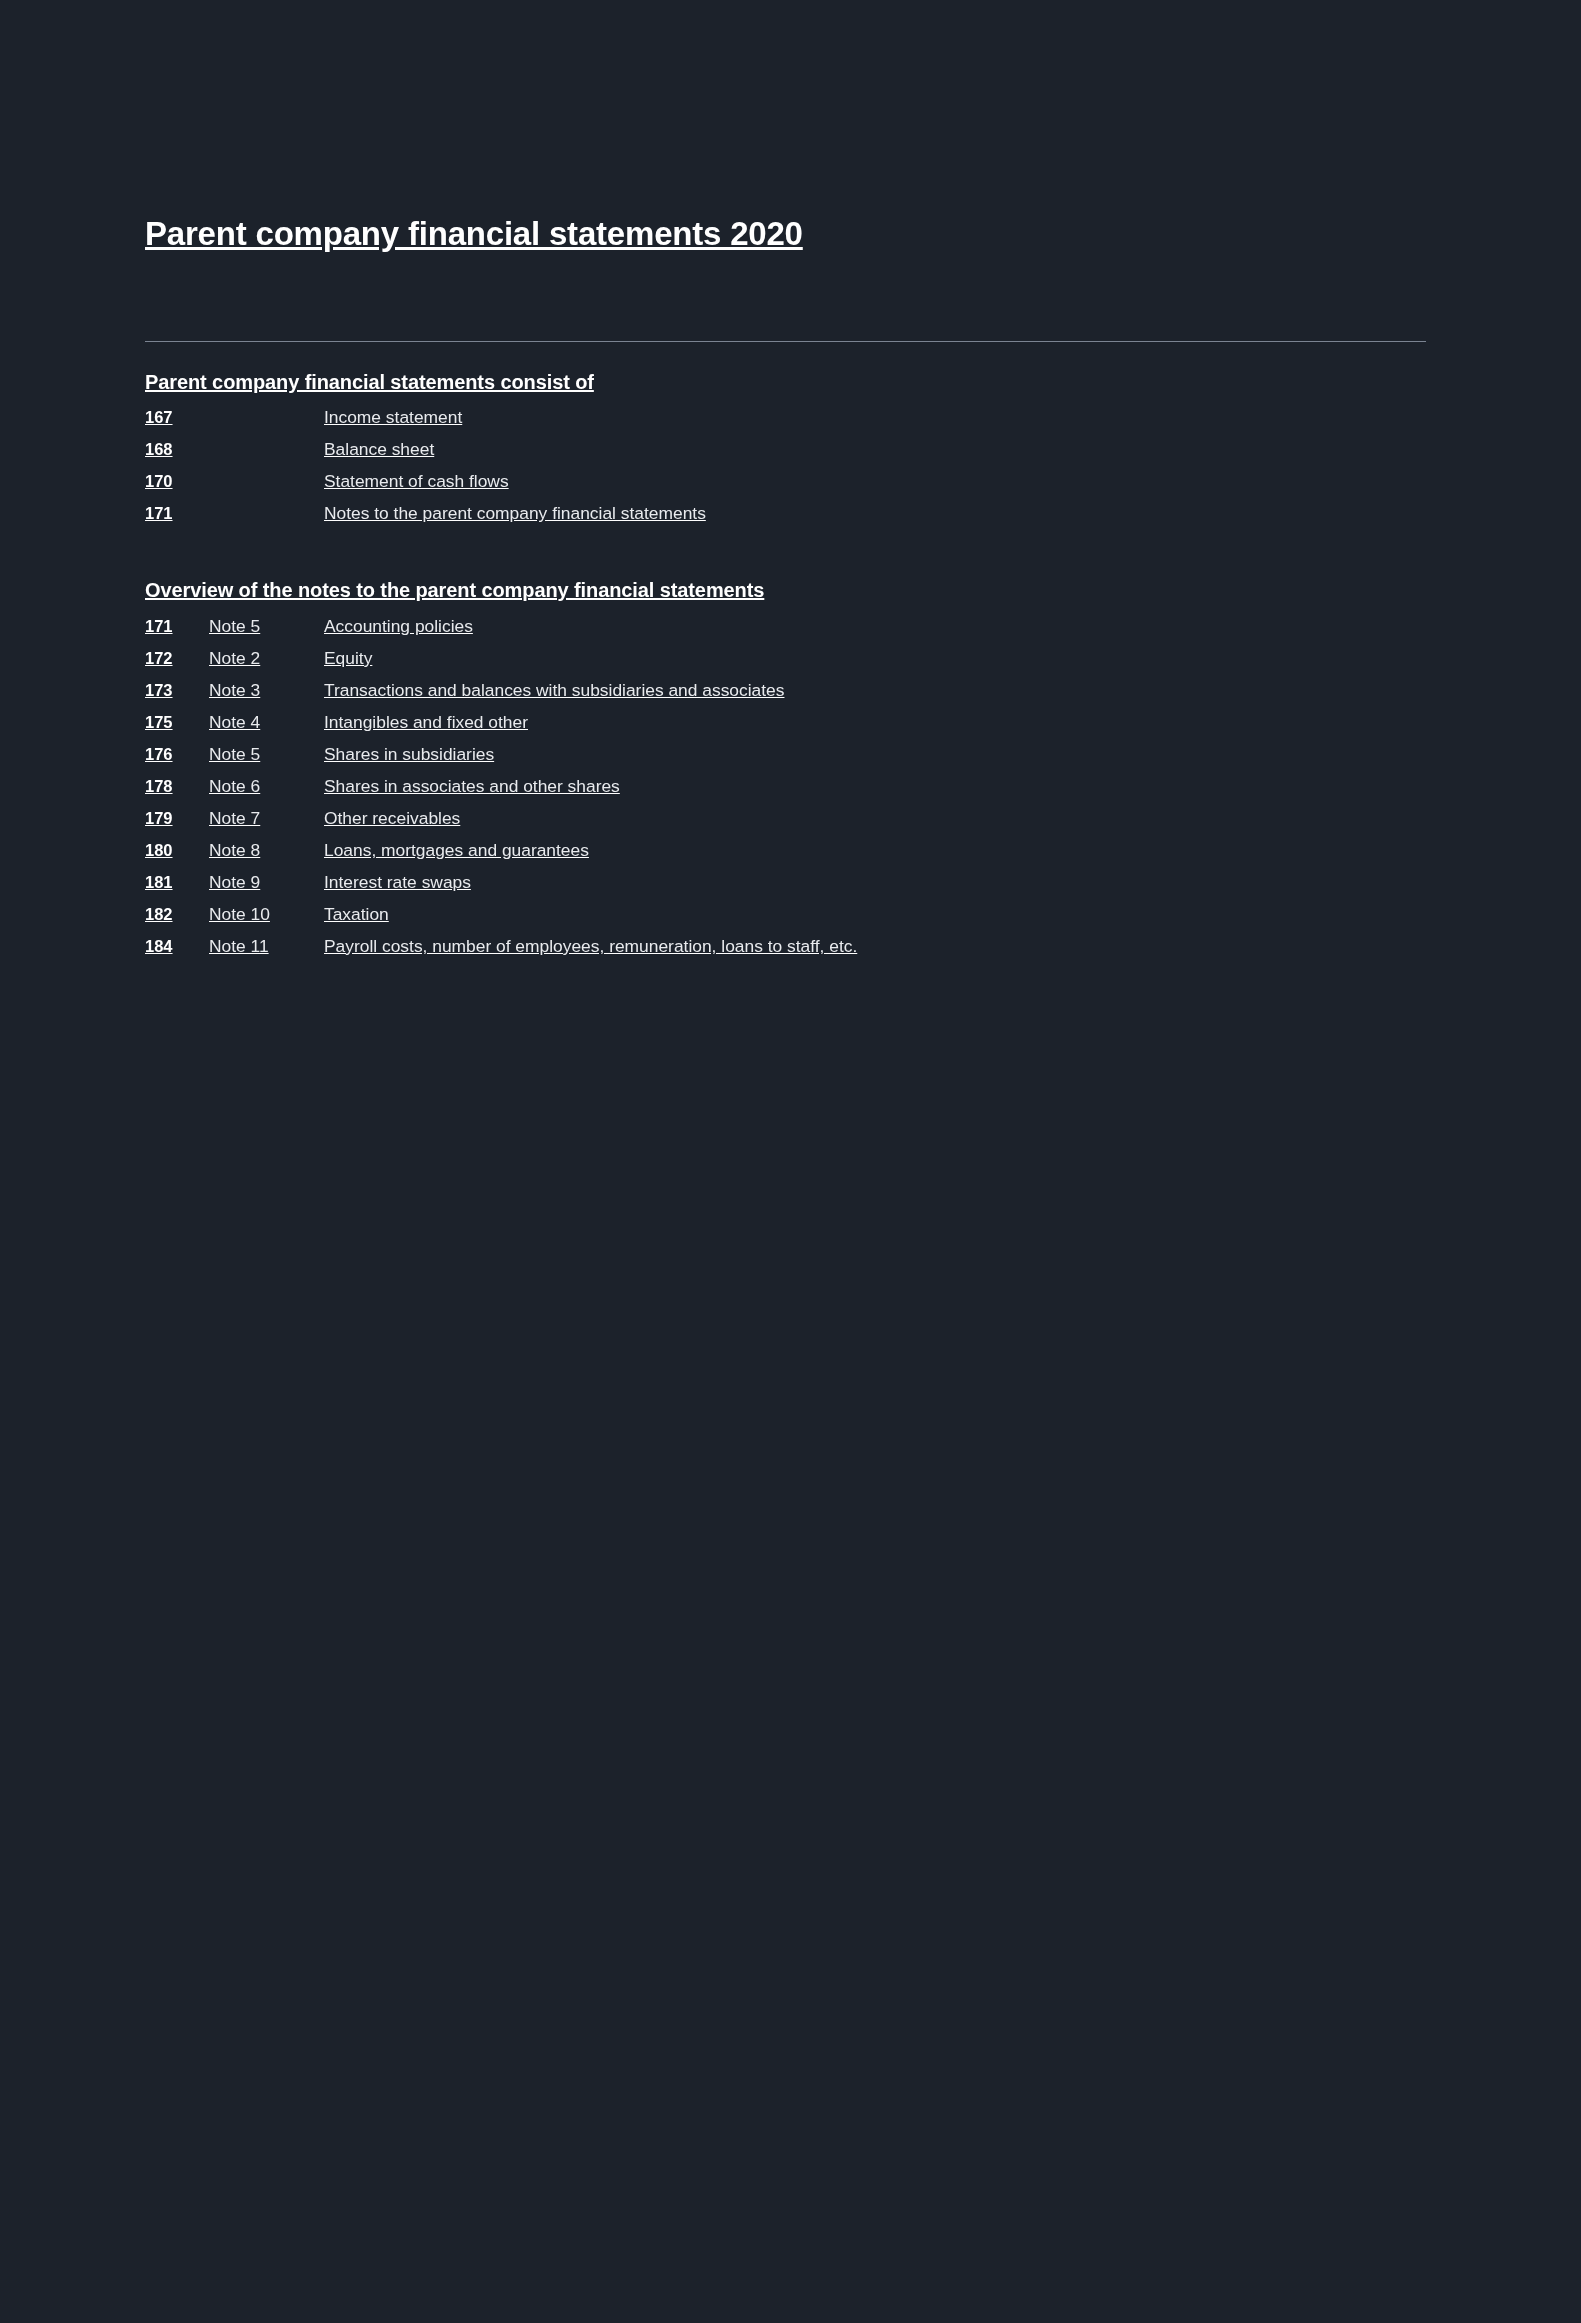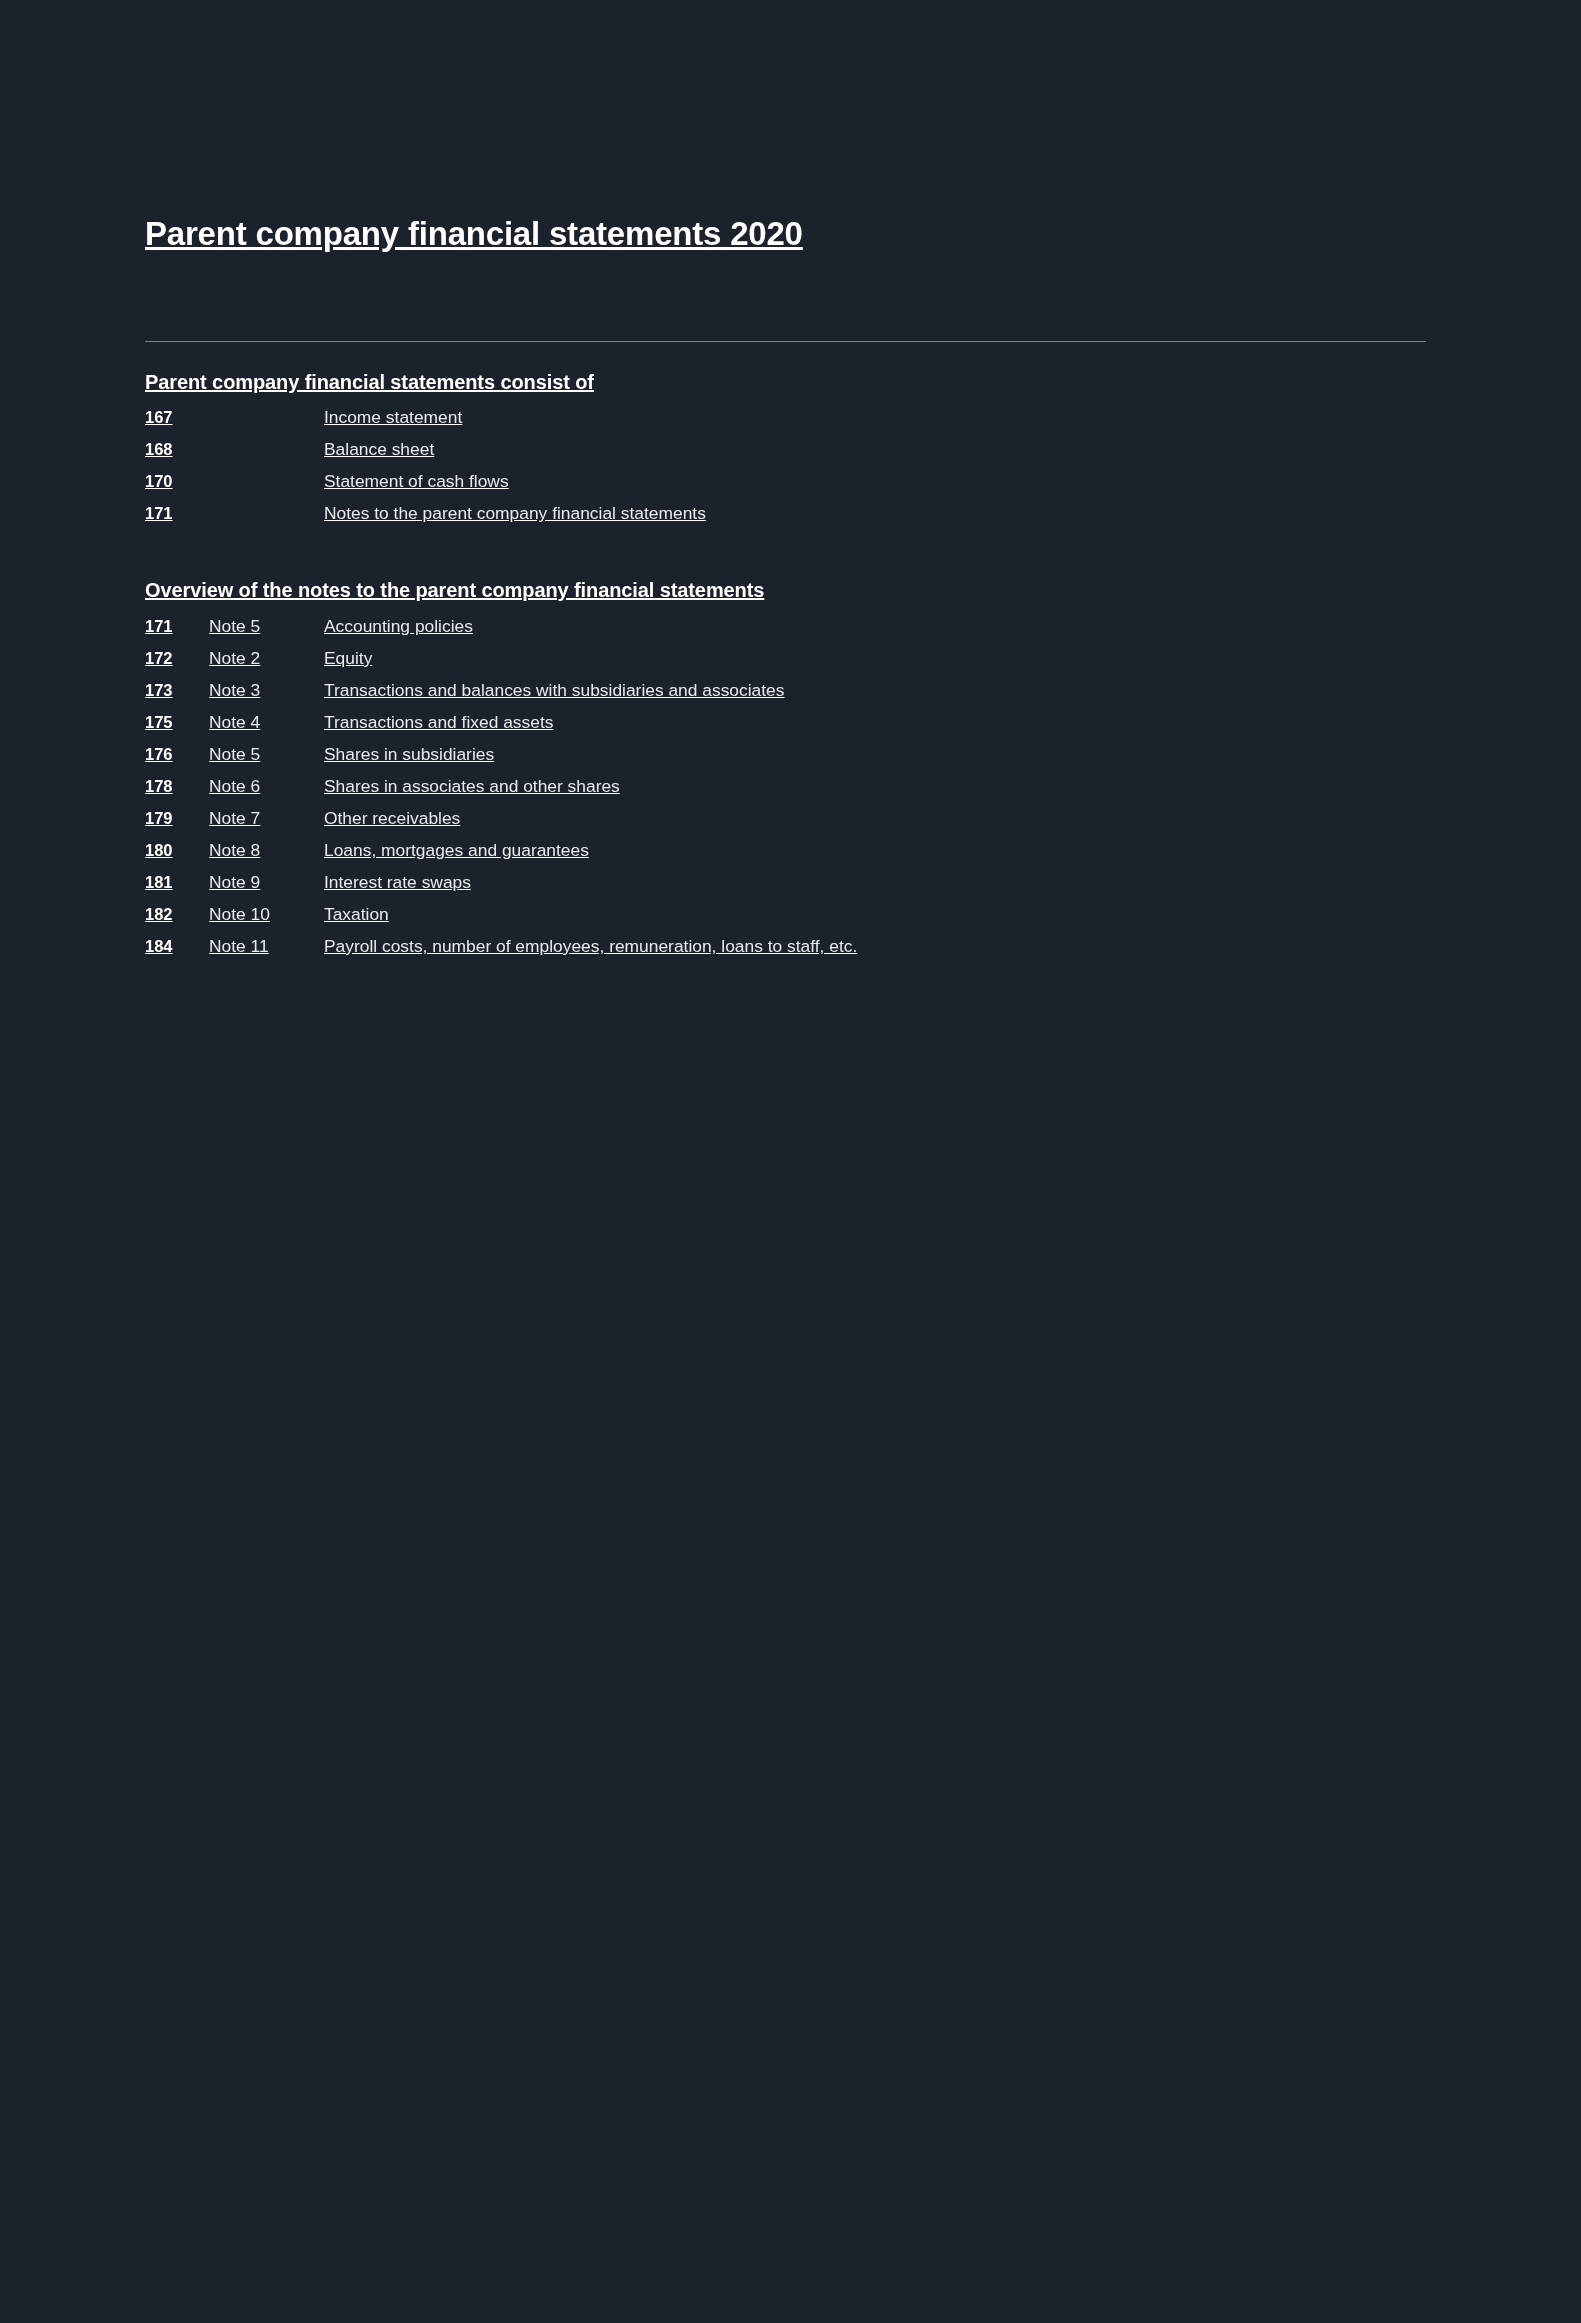--- a/index.html
+++ b/index.html
@@ -142,21 +142,21 @@
         <span class="label">Equity</span>
       </li>
       <li class="toc-row">
         <span class="pg">173</span>
         <span class="note">Note 3</span>
         <span class="label">Transactions and balances with subsidiaries and associates</span>
       </li>
       <li class="toc-row">
         <span class="pg">175</span>
         <span class="note">Note 4</span>
-        <span class="label">Transactions and fixed assets</span>
+        <span class="label">Intangibles and fixed other</span>
       </li>
       <li class="toc-row">
         <span class="pg">176</span>
         <span class="note">Note 5</span>
         <span class="label">Shares in subsidiaries</span>
       </li>
       <li class="toc-row">
         <span class="pg">178</span>
         <span class="note">Note 6</span>
         <span class="label">Shares in associates and other shares</span>

